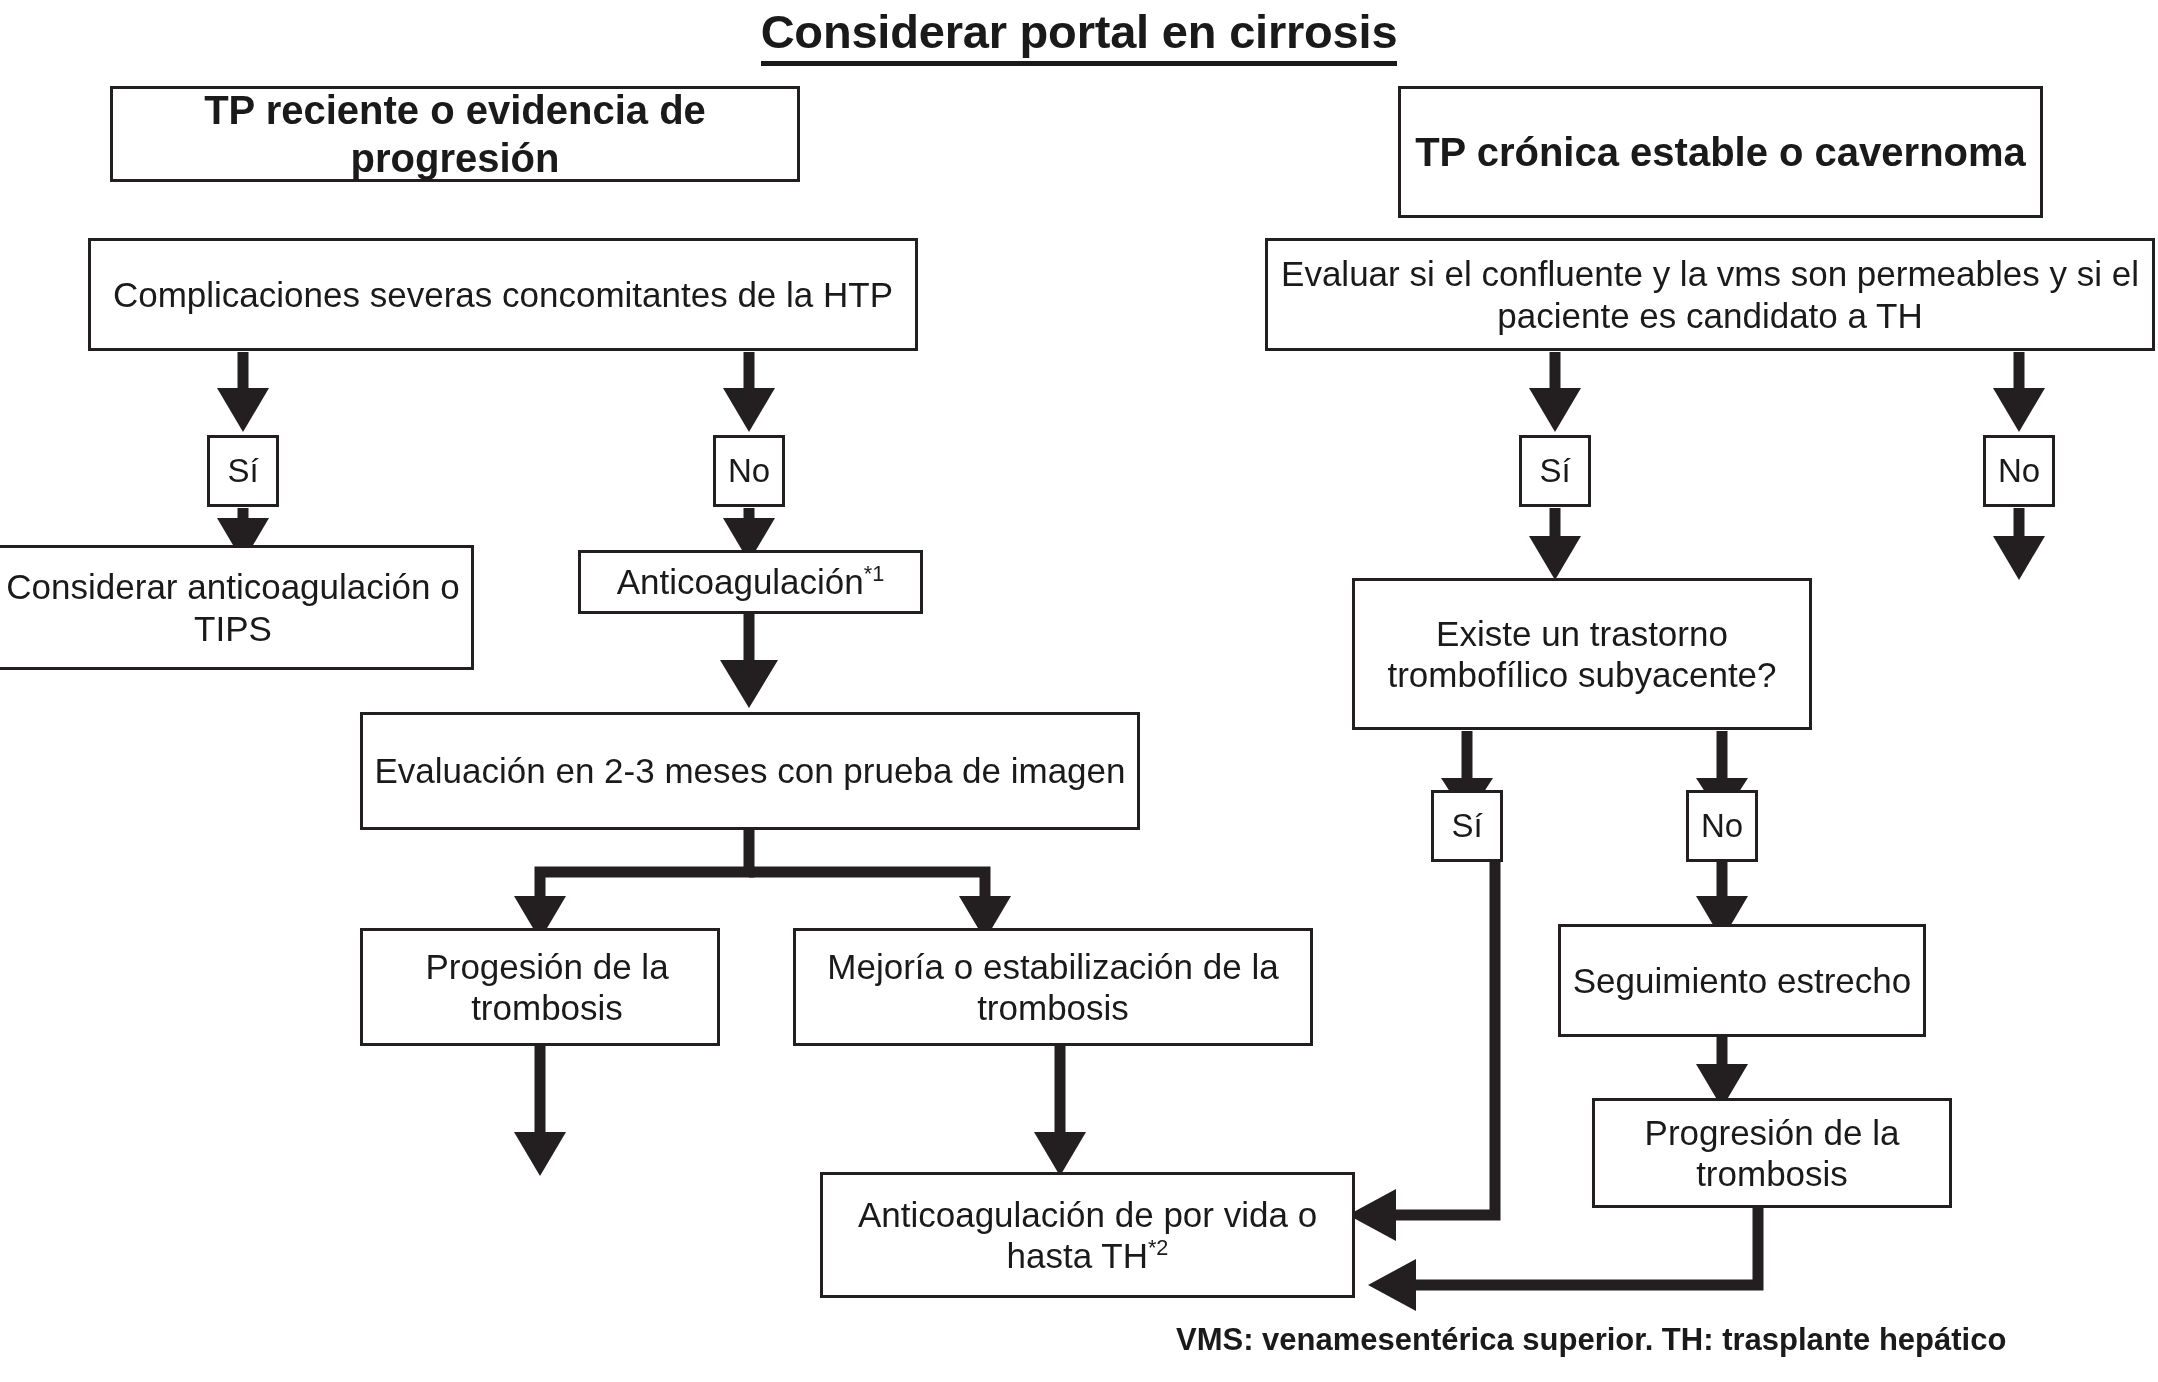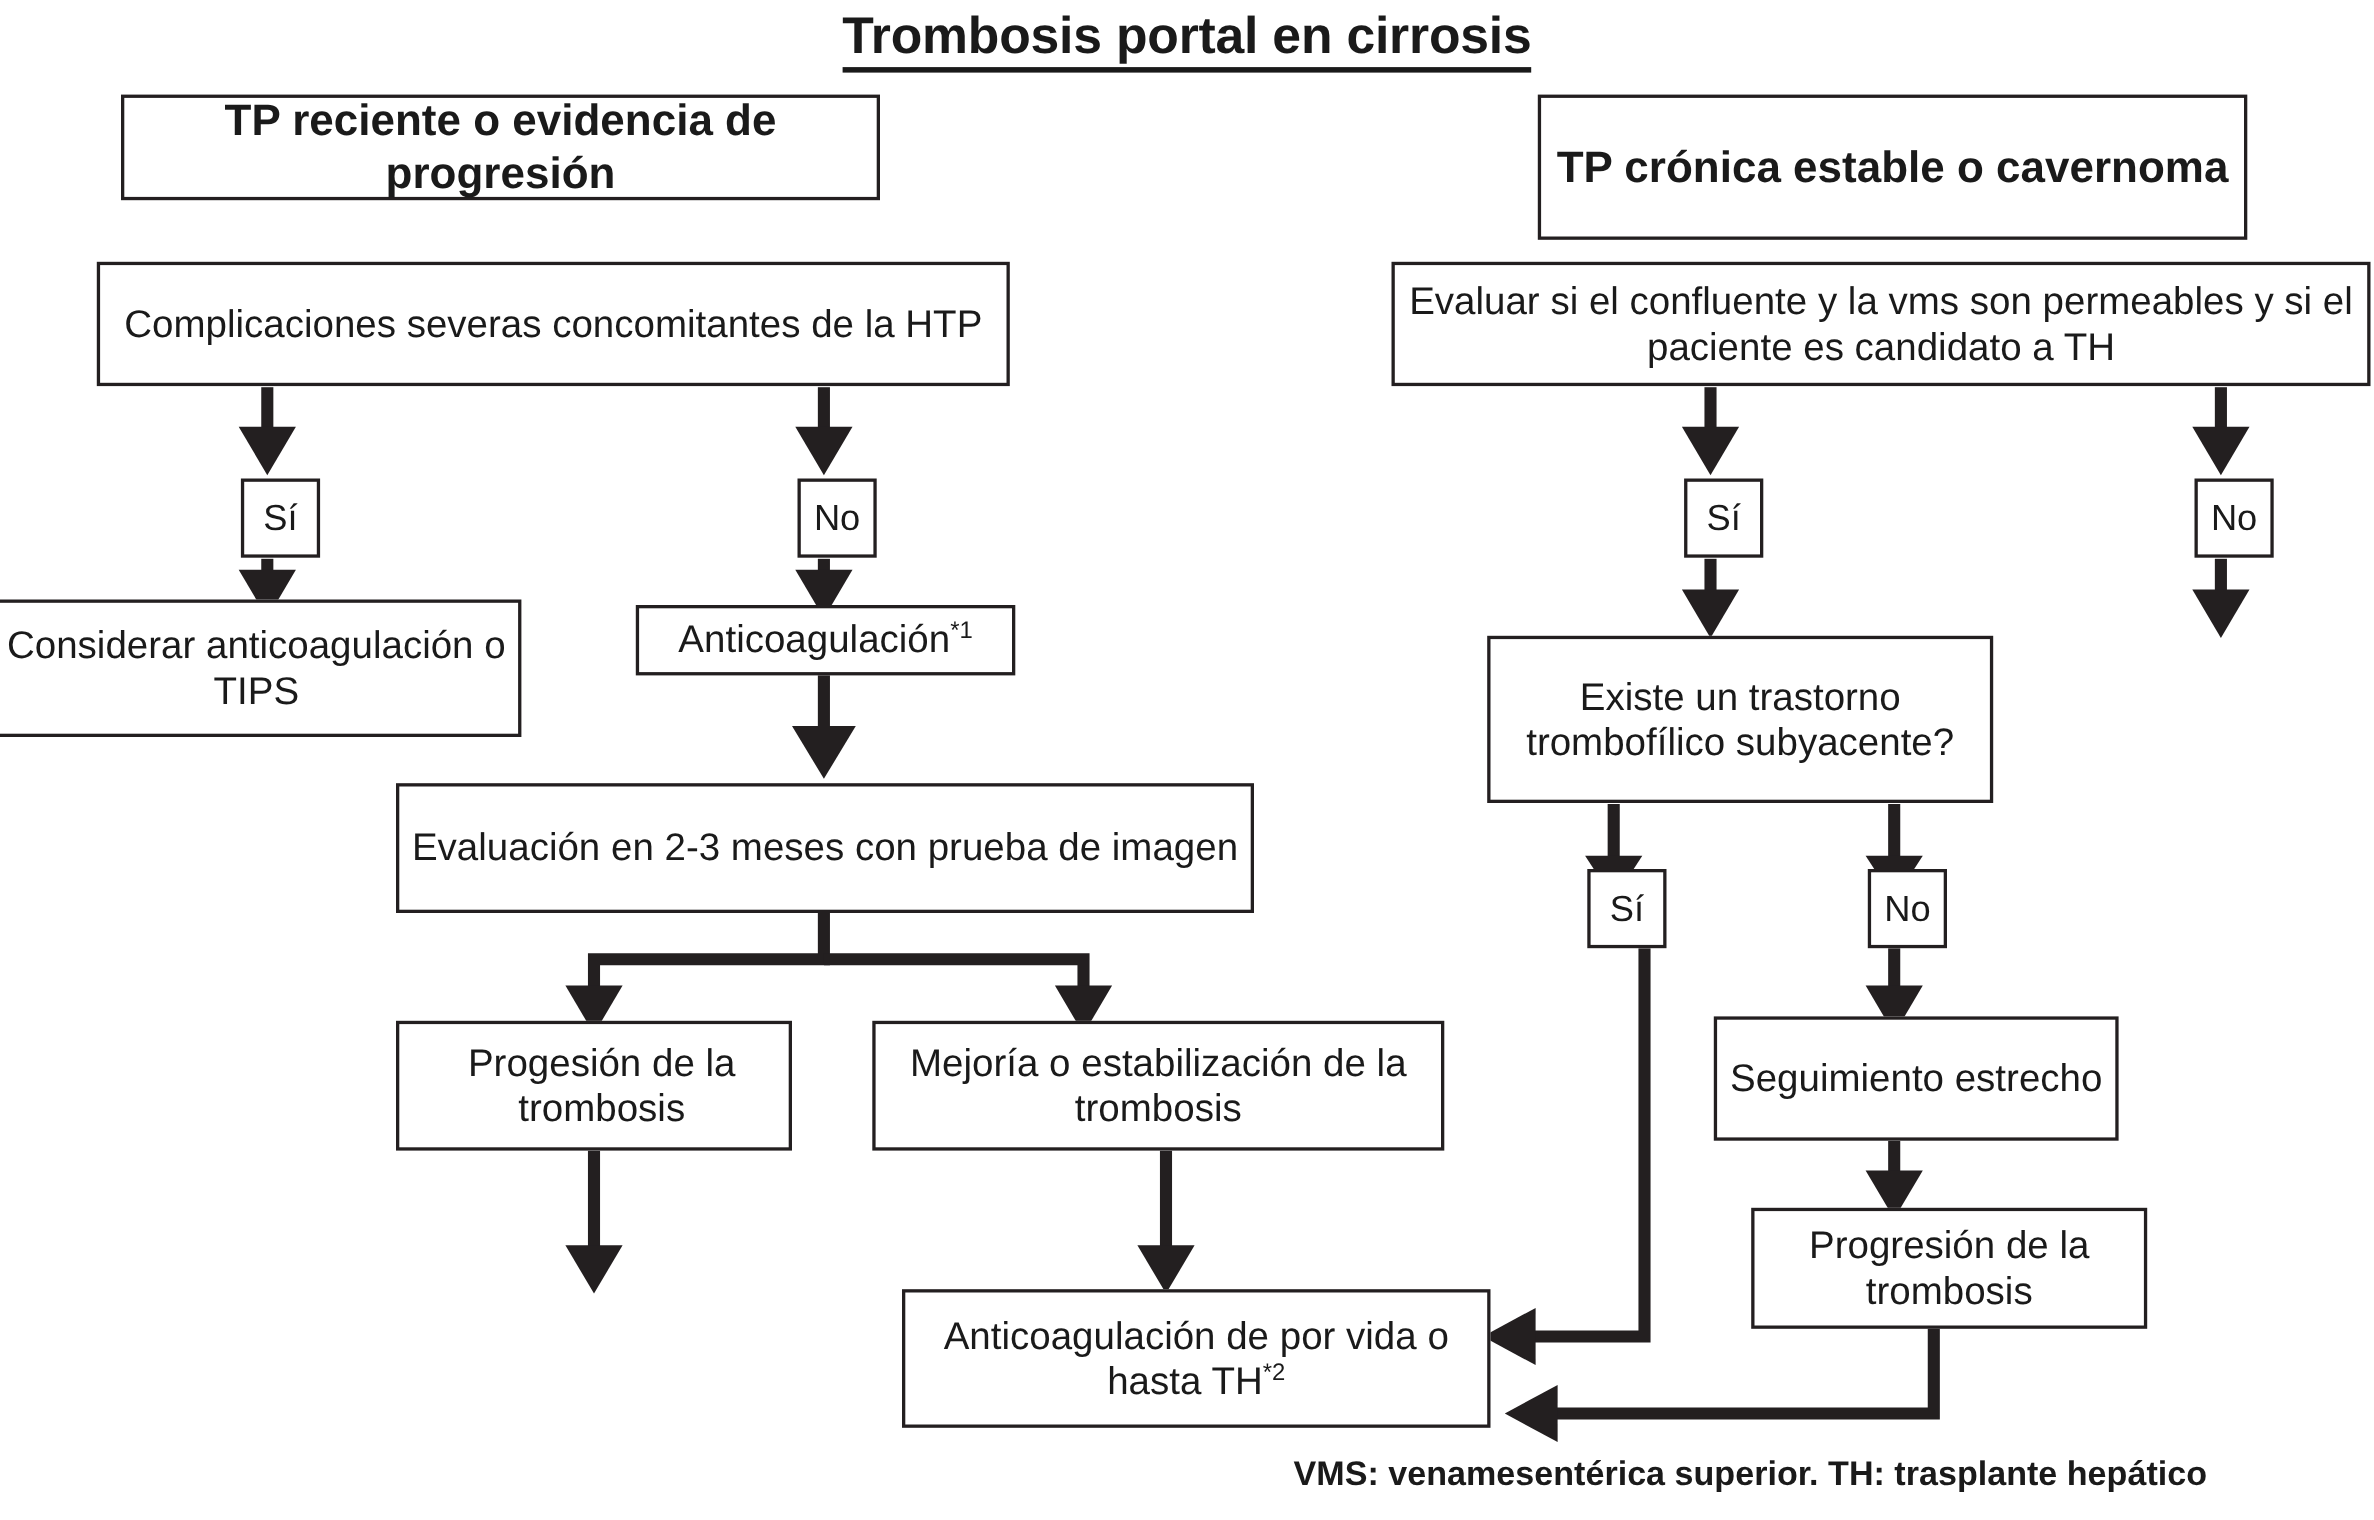--- a/index.html
+++ b/index.html
@@ -44,21 +44,20 @@
     padding: 2px 6px;
   }
   .box.hdr {
     font-weight: bold;
     font-size: 40px;
     line-height: 1.2;
   }
   .box.tiny {
     font-size: 33px;
     padding: 0;
-    margin-left: 12px;
   }
   .footnote {
     position: absolute;
     font-size: 31px;
     white-space: nowrap;
     font-weight: bold;
   }
   sup {
     font-size: 0.62em;
     vertical-align: super;
@@ -79,21 +78,21 @@
   }
   .head {
     fill: #231f20;
   }
 </style>
 </head>
 <body>
 
 <div id="canvas">
 
-  <div class="title"><span>Trombosis portal en cirrosis</span></div>
+  <div class="title"><span>Considerar portal en cirrosis</span></div>
 
   <svg class="arrows" viewBox="0 0 2158 1382">
 
     <path class="stem" d="M243 352 L243 400"></path>
     <polygon class="head" points="243,432 217,388 269,388"></polygon>
 
     <path class="stem" d="M749 352 L749 400"></path>
     <polygon class="head" points="749,432 723,388 775,388"></polygon>
 
     <path class="stem" d="M243 508 L243 530"></path>

